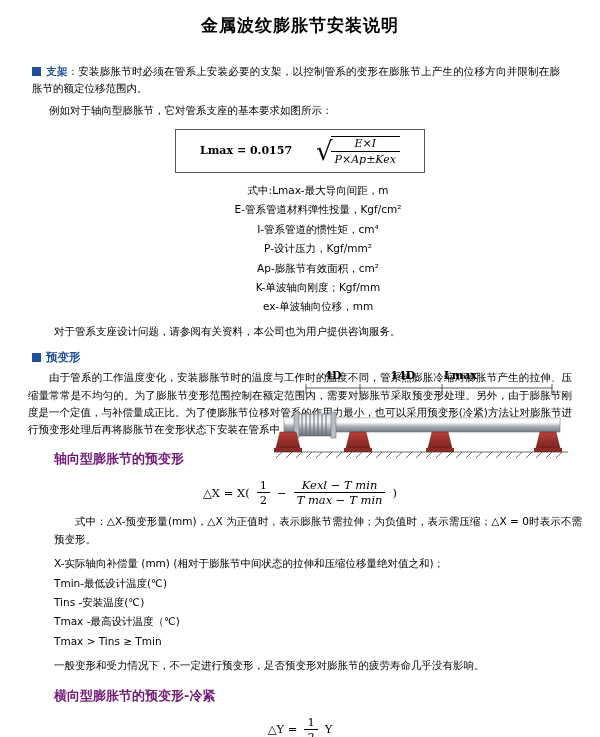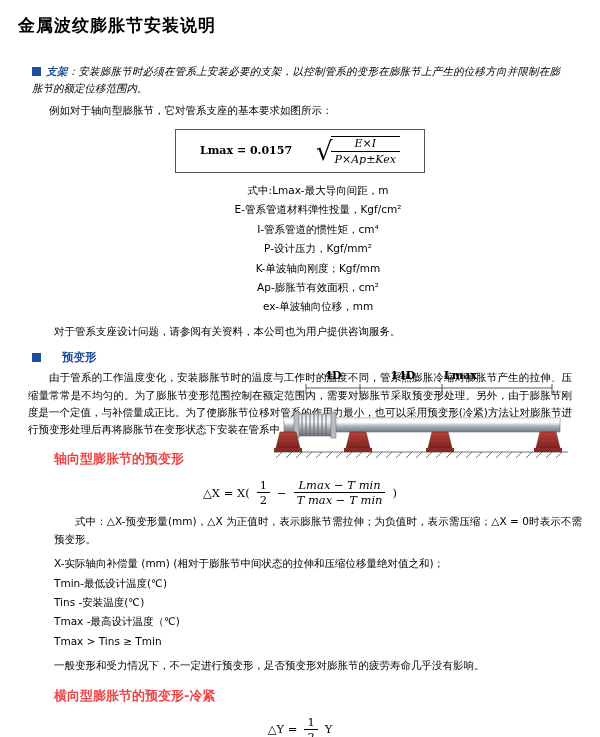--- a/index.html
+++ b/index.html
@@ -16,20 +16,21 @@
     overflow: hidden;
   }
   .page {
     position: relative;
     width: 600px;
     height: 737px;
     box-sizing: border-box;
     padding: 0 18px;
   }
   .doc-title {
+    text-align: center;
     font-size: 17px;
     font-weight: bold;
     letter-spacing: 1px;
     margin-top: 14px;
     margin-bottom: 26px;
     font-family: "DejaVu Sans", "Liberation Sans", sans-serif;
   }
   .para {
     font-size: 10.5px;
     line-height: 1.65;
@@ -39,52 +40,50 @@
   .indent {
     text-indent: 2em;
   }
   .sec-head {
     font-size: 11.5px;
     font-weight: bold;
     color: #1f4e9c;
     margin: 10px 0 2px 14px;
     display: flex;
     align-items: center;
-    gap: 16px;
   }
   .sec-head .sq {
     display: inline-block;
     width: 9px;
     height: 9px;
     background: #1f4e9c;
     margin-right: 5px;
   }
   .run-head {
     font-size: 10.5px;
     line-height: 1.65;
     margin: 8px 22px 4px 14px;
     text-align: justify;
-    font-style: italic;
   }
   .run-head .sqlbl {
     color: #1f4e9c;
     font-weight: bold;
   }
   .sq-inline {
     display: inline-block;
     width: 9px;
     height: 9px;
     background: #1f4e9c;
     margin-right: 5px;
     vertical-align: -1px;
   }
   .subhead {
     font-size: 13px;
     font-weight: bold;
-    color: #ef4444;
+    color: #701a75;
     margin: 12px 0 8px 36px;
   }
   .formula-box {
     margin: 10px auto 6px auto;
     width: 200px;
     border: 1px solid #555;
     padding: 6px 24px;
     display: flex;
     align-items: center;
     justify-content: space-between;
@@ -222,22 +221,22 @@
     </span>
   </div>
 
   <div class="left-col">
 
     <div class="legend">
       <div>式中:Lmax-最大导向间距，m</div>
       <div>E-管系管道材料弹性投量，Kgf/cm²</div>
       <div>I-管系管道的惯性矩，cm⁴</div>
       <div>P-设计压力，Kgf/mm²</div>
+      <div>Ap-膨胀节有效面积，cm²</div>
       <div>K-单波轴向刚度；Kgf/mm</div>
-      <div>Ap-膨胀节有效面积，cm²</div>
       <div>ex-单波轴向位移，mm</div>
     </div>
 
     <div class="figure-wrap">
       <div class="fig-labels">
         <span style="width:58px;text-align:center;">4D</span>
         <span style="width:82px;text-align:center;">14D</span>
         <span style="width:110px;text-align:left;">Lmax</span>
       </div>
       <svg class="fig-svg" width="294" height="92" viewBox="0 0 294 92">
@@ -354,21 +353,21 @@
 
   <div class="center-formula">
     <span class="cf-inner">
       <span>△X = X(</span>
       <span class="frac2">
         <span class="n">1</span>
         <span class="d">2</span>
       </span>
       <span>−</span>
       <span class="frac2 small-italic">
-        <span class="n">Lmax − T min</span>
+        <span class="n">Kexl − T min</span>
         <span class="d">T max − T min</span>
       </span>
       <span>)</span>
     </span>
   </div>
 
   <div class="note" style="text-indent:2em;">式中：△X-预变形量(mm)，△X 为正值时，表示膨胀节需拉伸；为负值时，表示需压缩；△X = 0时表示不需预变形。</div>
   <div class="lines">
     <div style="white-space:normal;">X-实际轴向补偿量 (mm) (相对于膨胀节中间状态的拉伸和压缩位移量绝对值之和)；</div>
     <div>Tmin-最低设计温度(℃)</div>

